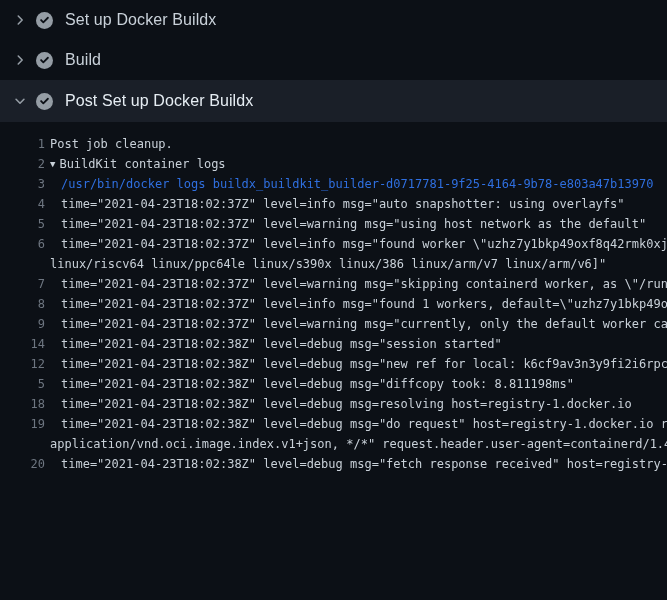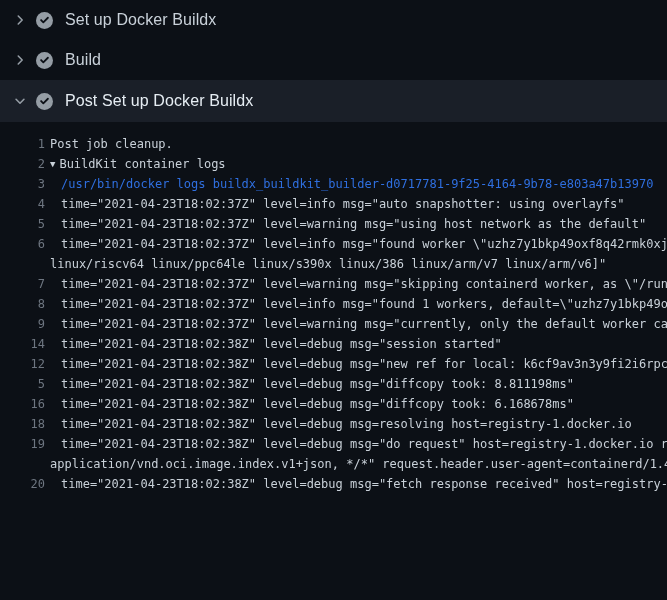--- a/index.html
+++ b/index.html
@@ -85,18 +85,17 @@
     <div class="log-row"><span class="ln">4</span><span class="lt indent1 normal">time="2021-04-23T18:02:37Z" level=info msg="auto snapshotter: using overlayfs"</span></div>
     <div class="log-row"><span class="ln">5</span><span class="lt indent1 normal">time="2021-04-23T18:02:37Z" level=warning msg="using host network as the default"</span></div>
     <div class="log-row"><span class="ln">6</span><span class="lt indent1 normal">time="2021-04-23T18:02:37Z" level=info msg="found worker \"uzhz7y1bkp49oxf8q42rmk0xj</span></div>
     <div class="log-row"><span class="ln"></span><span class="lt indent0 wrap">linux/riscv64 linux/ppc64le linux/s390x linux/386 linux/arm/v7 linux/arm/v6]"</span></div>
     <div class="log-row"><span class="ln">7</span><span class="lt indent1 normal">time="2021-04-23T18:02:37Z" level=warning msg="skipping containerd worker, as \"/run</span></div>
     <div class="log-row"><span class="ln">8</span><span class="lt indent1 normal">time="2021-04-23T18:02:37Z" level=info msg="found 1 workers, default=\"uzhz7y1bkp49o</span></div>
     <div class="log-row"><span class="ln">9</span><span class="lt indent1 normal">time="2021-04-23T18:02:37Z" level=warning msg="currently, only the default worker ca</span></div>
     <div class="log-row"><span class="ln">14</span><span class="lt indent1 normal">time="2021-04-23T18:02:38Z" level=debug msg="session started"</span></div>
     <div class="log-row"><span class="ln">12</span><span class="lt indent1 normal">time="2021-04-23T18:02:38Z" level=debug msg="new ref for local: k6cf9av3n3y9fi2i6rpc</span></div>
     <div class="log-row"><span class="ln">5</span><span class="lt indent1 normal">time="2021-04-23T18:02:38Z" level=debug msg="diffcopy took: 8.811198ms"</span></div>
-    <div class="log-row"><span class="ln">16</span><span class="lt indent1 normal">time="2021-04-23T18:02:38Z" level=debug msg="diffcopy took: 6.168678ms"</span></div>
     <div class="log-row"><span class="ln">18</span><span class="lt indent1 normal">time="2021-04-23T18:02:38Z" level=debug msg=resolving host=registry-1.docker.io</span></div>
     <div class="log-row"><span class="ln">19</span><span class="lt indent1 normal">time="2021-04-23T18:02:38Z" level=debug msg="do request" host=registry-1.docker.io r</span></div>
     <div class="log-row"><span class="ln"></span><span class="lt indent0 wrap">application/vnd.oci.image.index.v1+json, */*" request.header.user-agent=containerd/1.4</span></div>
     <div class="log-row"><span class="ln">20</span><span class="lt indent1 normal">time="2021-04-23T18:02:38Z" level=debug msg="fetch response received" host=registry-</span></div>
   </div>
 
 </body></html>

